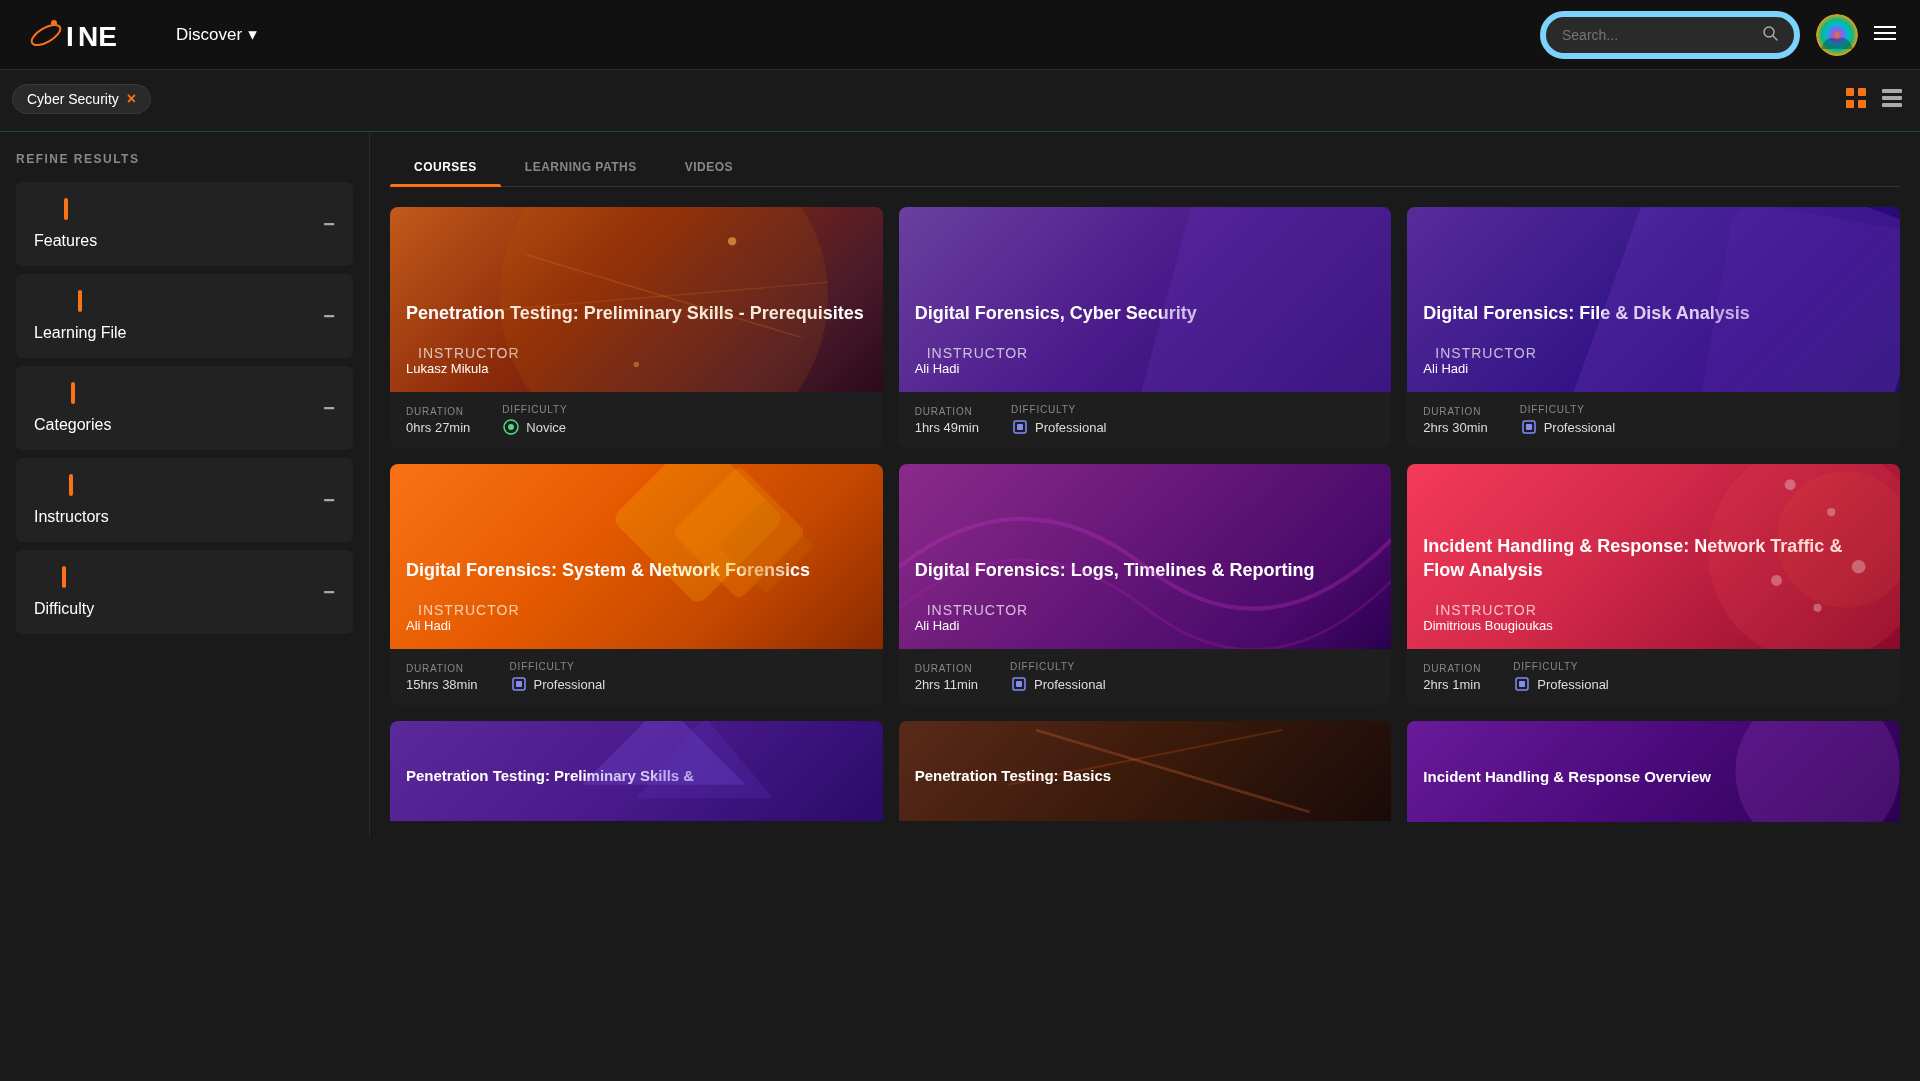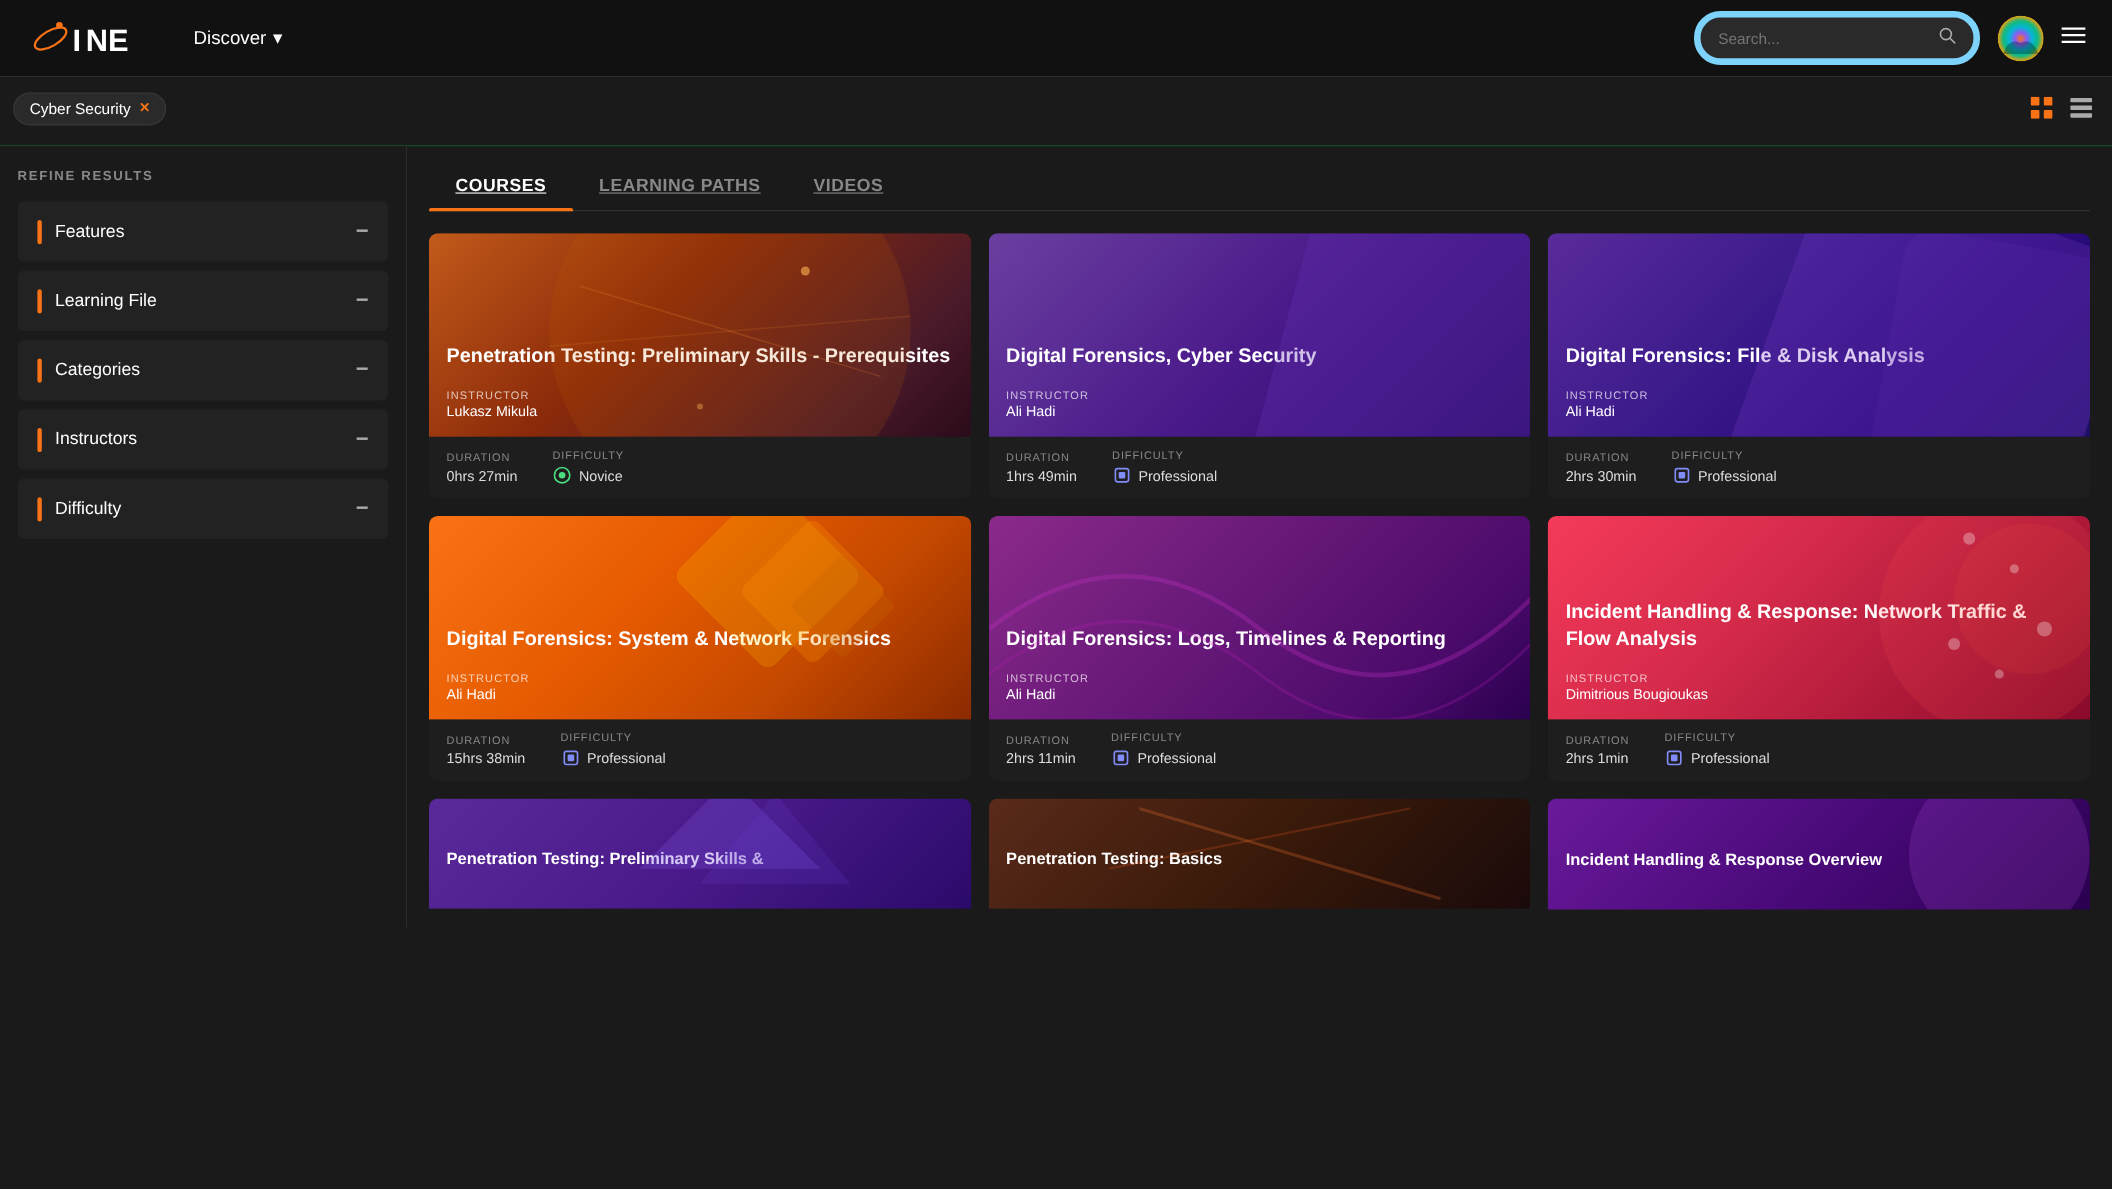--- a/index.html
+++ b/index.html
@@ -52,51 +52,51 @@
     .main { display: flex; }
 
     
     .sidebar { width: 370px; min-width: 370px; background: #1a1a1a; padding: 20px 16px; border-right: 1px solid #2a2a2a; }
     .refine-title { font-size: 12px; font-weight: 700; color: #888; letter-spacing: 1.5px; margin-bottom: 16px; text-transform: uppercase; }
     .sidebar-item {
       background: #222; border-radius: 6px; padding: 16px 18px;
       display: flex; align-items: center; justify-content: space-between;
       margin-bottom: 8px; cursor: pointer;
     }
-    .sidebar-item-left { display: flex; align-items: center; gap: 12px; }
+    .sidebar-item-left { display: flex; align-items: center; gap: 12px; flex-direction: column; }
     .sidebar-orange-bar { width: 4px; height: 22px; background: #f97316; border-radius: 2px; }
     .sidebar-label { font-size: 16px; font-weight: 500; color: #fff; }
     .sidebar-minus { color: #aaa; font-size: 20px; font-weight: bold; }
 
     
     .content { flex: 1; padding: 16px 20px; }
 
     
     .tabs { display: flex; gap: 0; margin-bottom: 20px; border-bottom: 1px solid #333; }
     .tab {
-      padding: 12px 24px; font-size: 16px; font-weight: 600; color: #888;
+      padding: 12px 24px; font-size: 12px; font-weight: 600; color: #888;
       cursor: pointer; border: none; background: none; letter-spacing: 0.5px;
-      position: relative; text-transform: uppercase; text-decoration: underline;
+      position: relative; text-transform: uppercase;
     }
     .tab.active { color: #fff; }
     .tab.active::after {
       content: ''; position: absolute; bottom: -1px; left: 0; right: 0;
       height: 3px; background: #f97316; border-radius: 2px 2px 0 0;
     }
 
     
     .course-grid { display: grid; grid-template-columns: repeat(3, 1fr); gap: 16px; }
 
     .course-card { border-radius: 8px; overflow: hidden; cursor: pointer; }
     .course-card-thumb {
       height: 185px; position: relative; display: flex; flex-direction: column;
       justify-content: flex-end; padding: 16px;
     }
     .course-card-title { font-size: 18px; font-weight: 700; color: #fff; line-height: 1.3; margin-bottom: 20px; }
-    .course-card-instructor-label { font-size: 10px; color: rgba(255,255,255,0.7); text-transform: uppercase; letter-spacing: 1px; }
+    .course-card-instructor-label { font-size: 14px; color: rgba(255,255,255,0.7); text-transform: uppercase; letter-spacing: 1px; margin-left: 12px; }
     .course-card-instructor-name { font-size: 13px; color: #fff; font-weight: 500; }
     .course-card-meta {
       background: #1e1e1e; padding: 12px 16px; display: flex; gap: 32px; align-items: center;
     }
     .meta-group {}
     .meta-label { font-size: 10px; color: #888; text-transform: uppercase; letter-spacing: 0.8px; margin-bottom: 3px; }
     .meta-value { font-size: 13px; color: #ddd; font-weight: 500; display: flex; align-items: center; gap: 6px; }
 
     
     .bg-pentest-prereq { background: linear-gradient(135deg, #c25a1a 0%, #8b2a0a 40%, #4a1a2a 80%, #2a0a1a 100%); }

